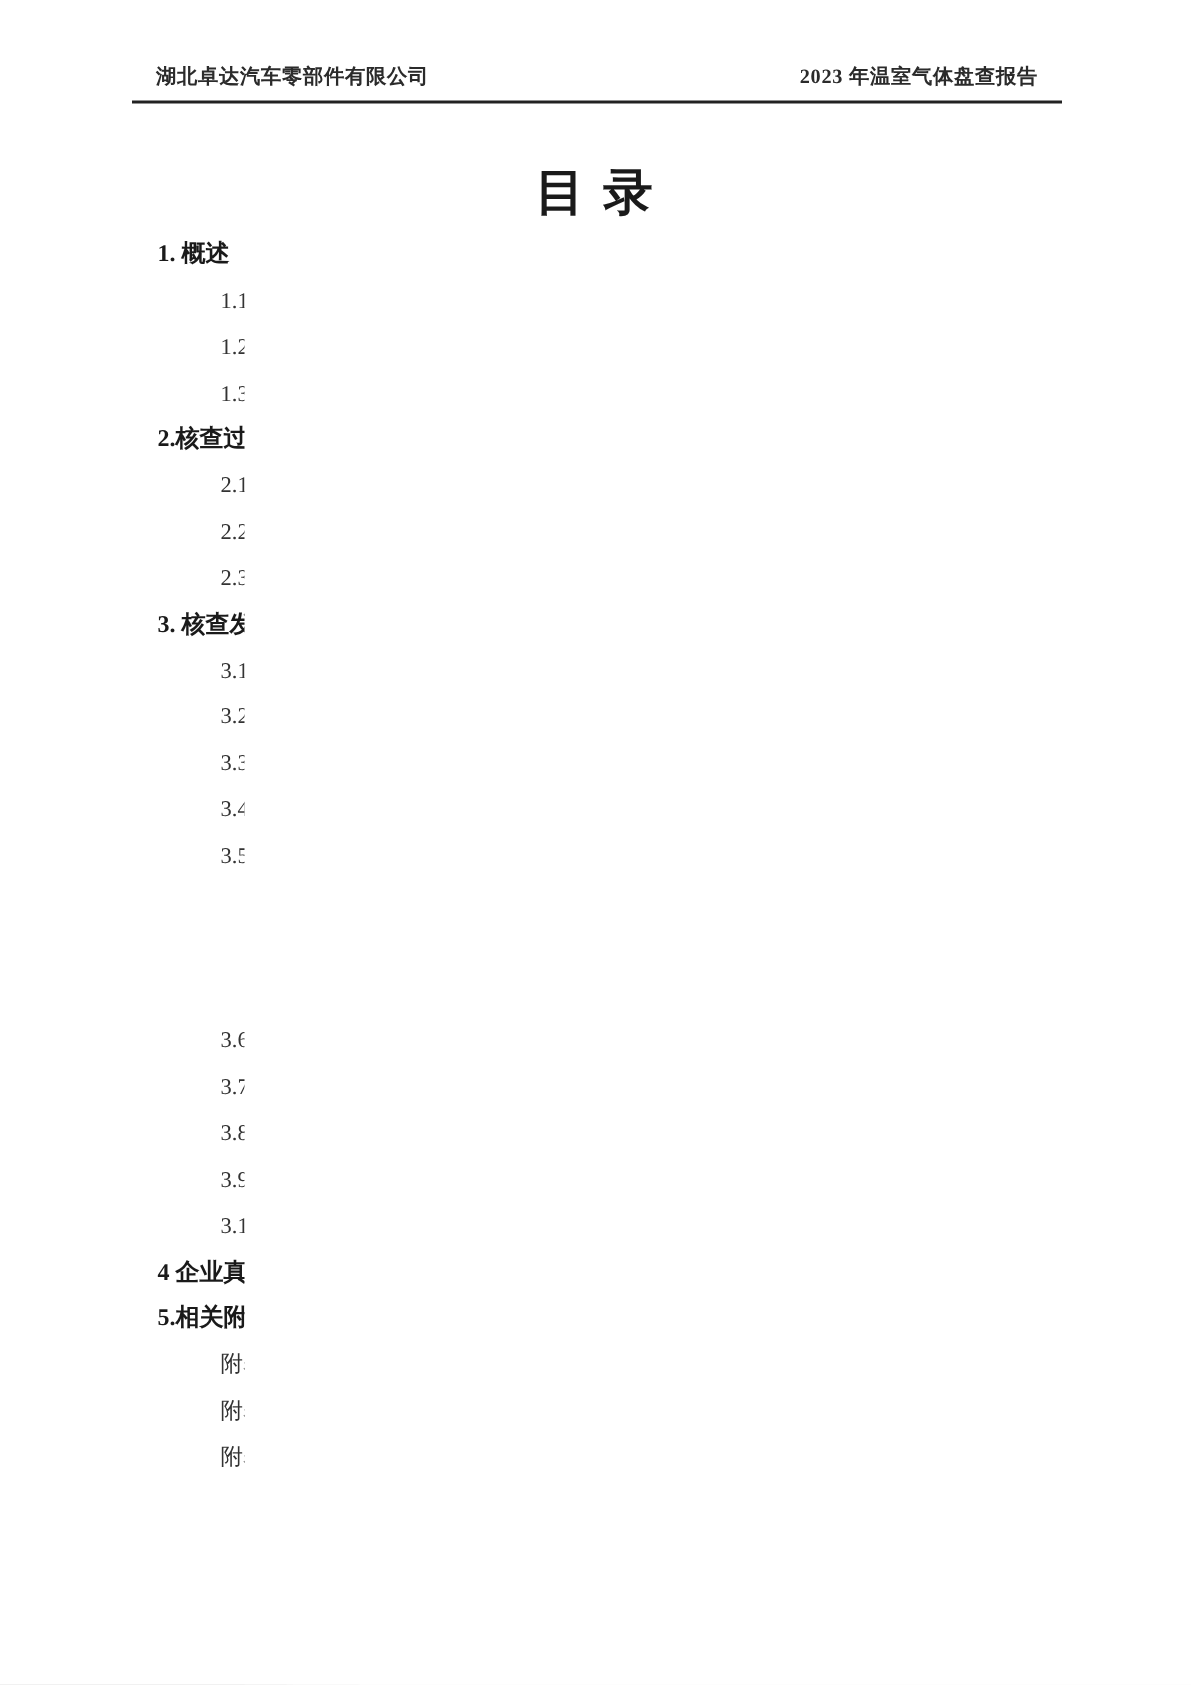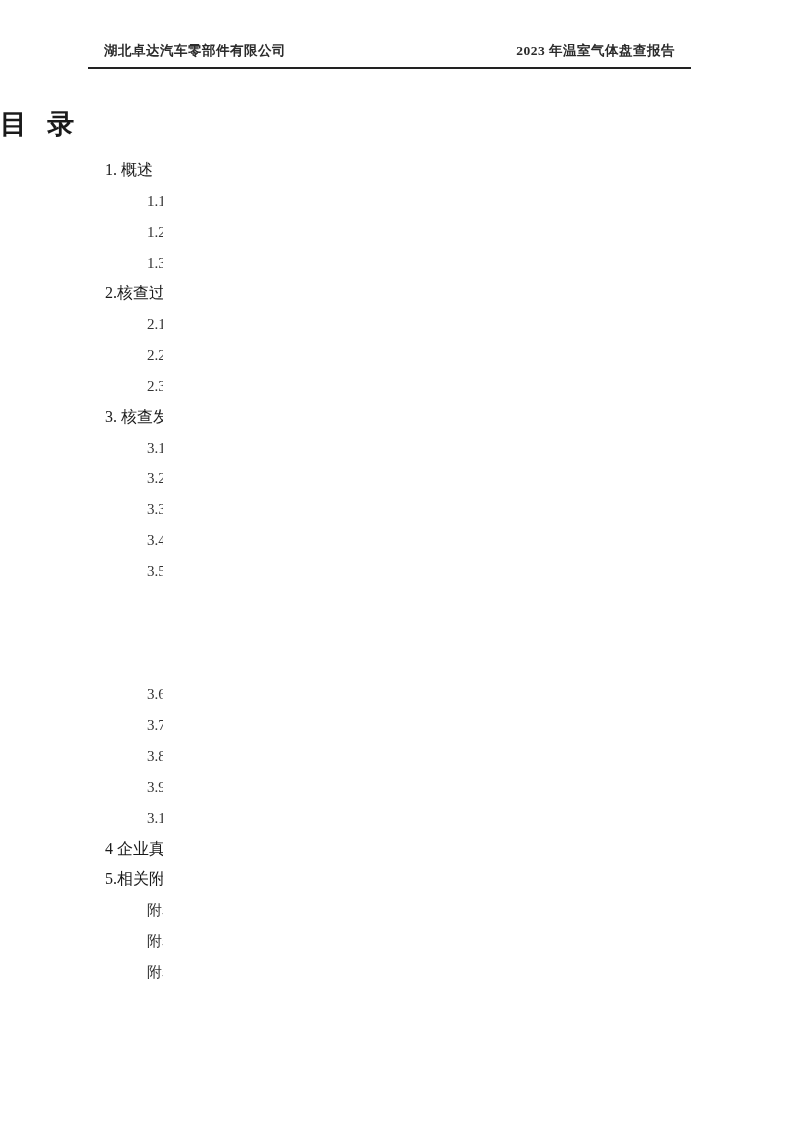--- a/index.html
+++ b/index.html
@@ -9,61 +9,61 @@
     height: 1123px;
     margin: 0 auto;
     background: #ffffff;
     font-family: "Liberation Serif", "DejaVu Serif", serif;
     color: #2b2b2b;
     overflow: hidden;
   }
   .header {
     position: absolute;
     left: 88px;
-    right: 103px;
+    right: 86px;
     top: 42px;
     display: flex;
     justify-content: space-between;
     align-items: flex-end;
     border-bottom: 2px solid #222;
     padding: 0 16px 7px 16px;
     font-size: 13.5px;
     font-weight: bold;
     letter-spacing: 0.5px;
   }
   .doc-title {
     position: absolute;
     top: 106px;
     left: 0;
     width: 100%;
-    font-size: 27px;
+    text-align: center;
+    font-size: 33px;
     font-weight: bold;
     letter-spacing: 2px;
     color: #1a1a1a;
-    font-family: Liberation Mono, monospace;
   }
   .toc {
     position: absolute;
     top: 155px;
     left: 105px;
     right: 104px;
   }
   .toc-row {
     display: flex;
     align-items: baseline;
     height: 30.85px;
     line-height: 30.85px;
     font-size: 15px;
     color: #333;
     white-space: nowrap;
   }
   .toc-row.lvl1 { font-size: 16px; }
   .toc-row.lvl2 { padding-left: 42px; }
   .toc-row.lvl3 { padding-left: 66px; }
-  .toc-row.bold { font-weight: normal; color: #1a1a1a; }
+  .toc-row.bold { font-weight: bold; color: #1a1a1a; }
   .toc-row .label { flex: 0 0 auto; }
   .toc-row .leader {
     flex: 1 1 auto;
     overflow: hidden;
     margin: 0 4px 0 6px;
     letter-spacing: 3.4px;
     font-size: 15px;
     color: #333;
   }
   .toc-row .page {

